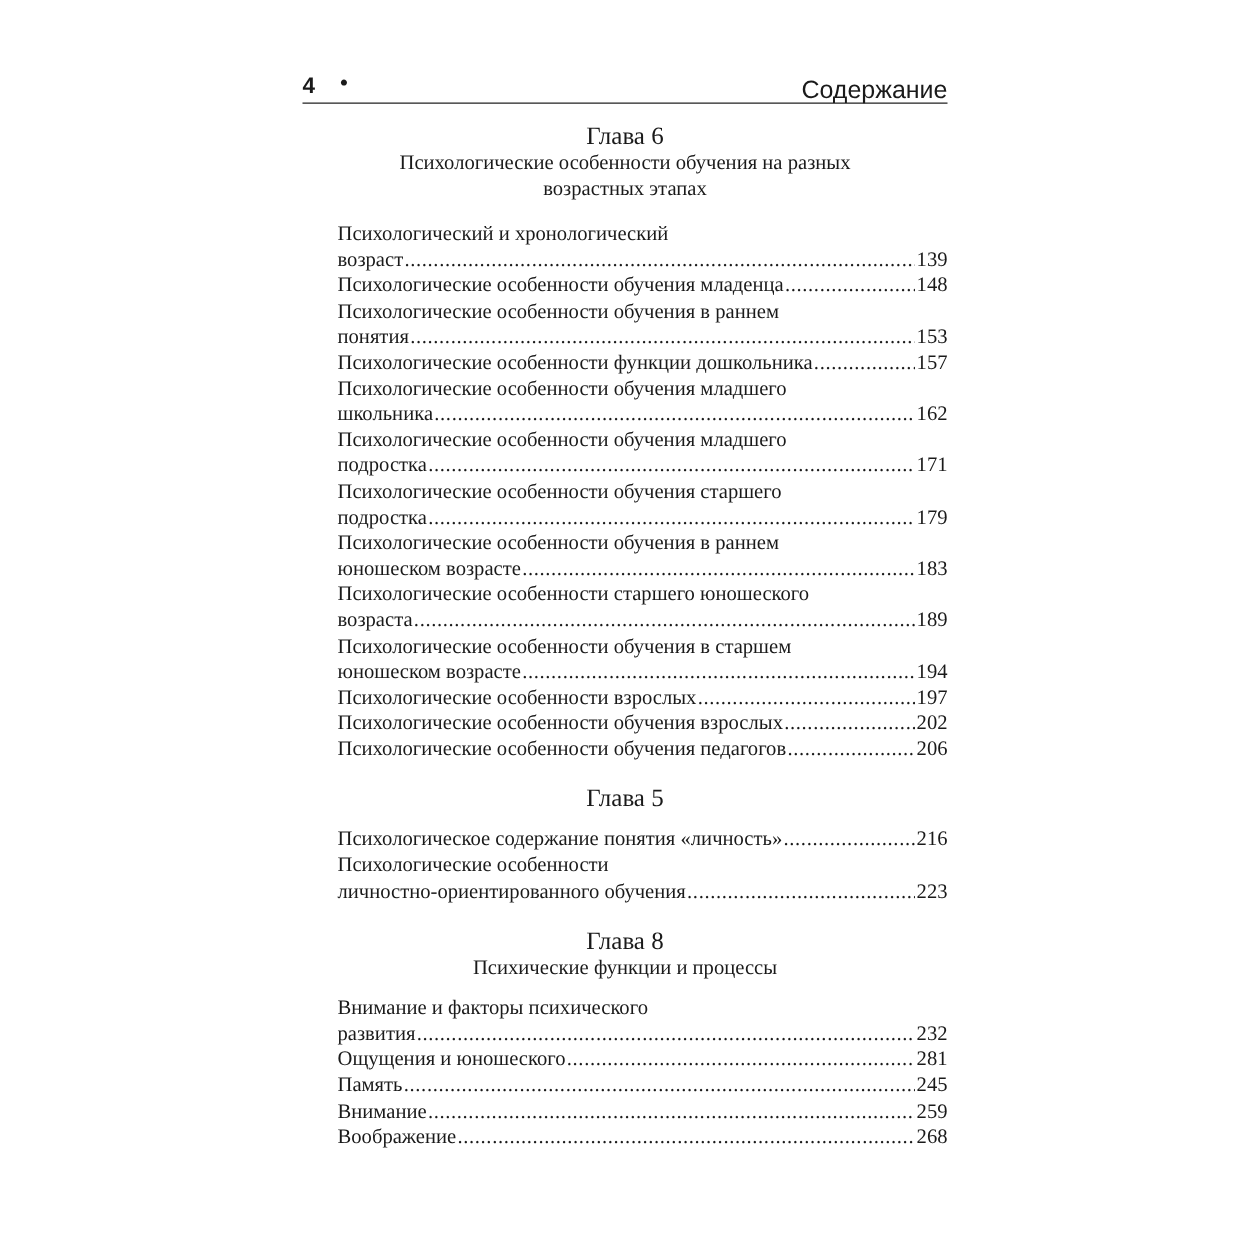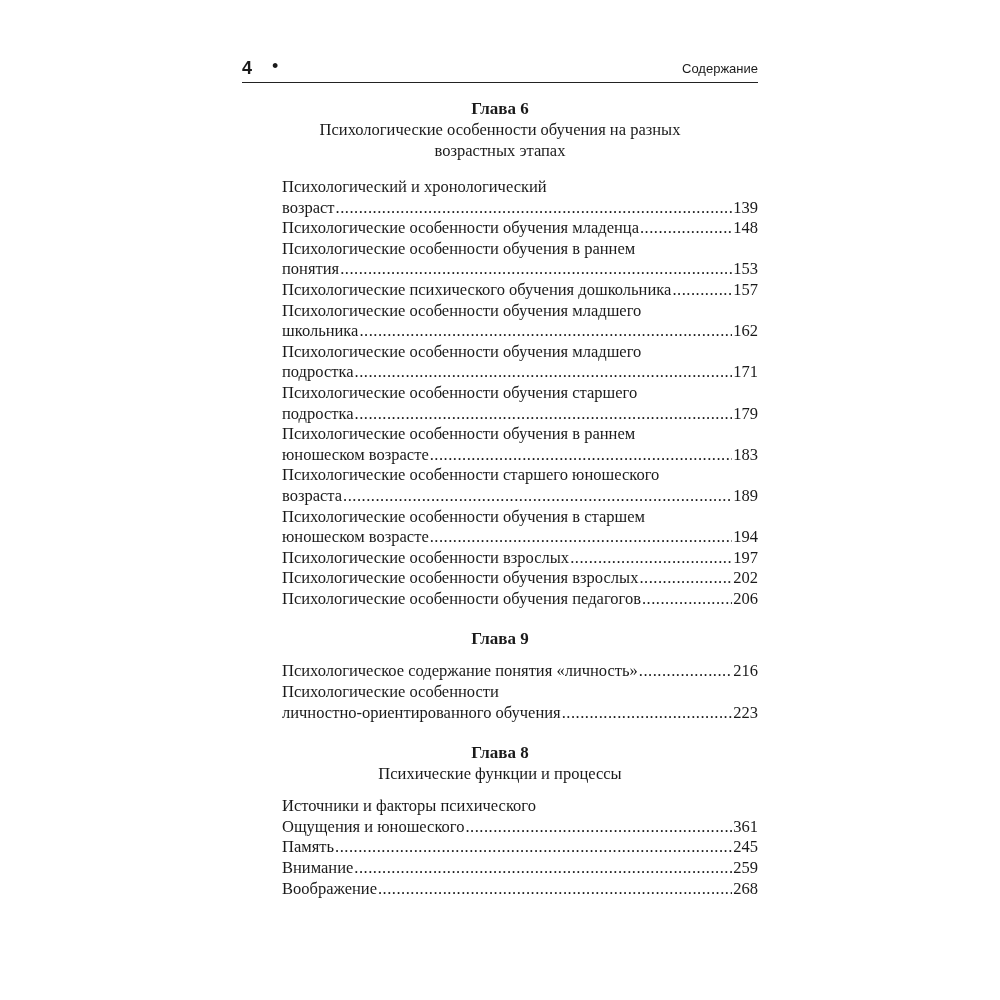--- a/index.html
+++ b/index.html
@@ -1,25 +1,25 @@
 <!DOCTYPE html>
 <html><head>
 <meta charset="utf-8">
 <style>
   html, body { margin: 0; padding: 0; background: #ffffff; }
   body { width: 1000px; height: 1000px; position: relative; overflow: hidden; color: #1a1a1a; }
   .page { position: absolute; left: 242px; top: 52px; width: 516px; }
   .running-head { position: relative; height: 30px; border-bottom: 1.5px solid #222; }
   .page-num { position: absolute; left: 0; top: 6px; font-family: "Liberation Sans", sans-serif; font-weight: bold; font-size: 18px; }
   .bullet { position: absolute; left: 30px; top: 4px; font-family: "Liberation Sans", sans-serif; font-size: 18px; }
-  .section-title { position: absolute; right: 0; top: 9px; font-family: "Liberation Sans", sans-serif; font-size: 13px; text-align: right; }
+  .section-title { position: absolute; right: 0; top: 9px; font-family: "Liberation Sans", sans-serif; font-size: 20px; text-align: right; }
   .chapter { font-family: "Liberation Serif", serif; text-align: center; }
-  .chapter-label { font-weight: bold; font-size: 17px; line-height: 20px; }
+  .chapter-label { font-weight: normal; font-size: 20px; line-height: 20px; }
   .chapter-title { font-size: 16.5px; line-height: 21px; }
-  .entries { margin-left: 40px; font-family: "Liberation Serif", serif; font-size: 16.5px; line-height: 20.6px; }
+  .entries { margin-left: 28px; font-family: "Liberation Serif", serif; font-size: 16.5px; line-height: 20.6px; }
   .entry-first { display: block; white-space: nowrap; }
   .entry-last { display: flex; align-items: baseline; white-space: nowrap; }
   .leader { flex: 1; overflow: hidden; white-space: nowrap; margin: 0 1px; }
   .leader::before { content: "................................................................................................................................................................................................................"; letter-spacing: 0.5px; }
   .pg { text-align: center; }
   #ch6 { margin-top: 16px; }
   #ch6-entries { margin-top: 16px; }
   #ch7 { margin-top: 20px; }
   #ch7-entries { margin-top: 12px; }
   #ch8 { margin-top: 20px; }
@@ -59,21 +59,21 @@
       <div>
         <span class="entry-first">Психологические особенности обучения в раннем</span>
         <div class="entry-last">
           <span>понятия</span>
           <span class="leader"></span>
           <span class="pg">153</span>
         </div>
       </div>
       <div>
         <div class="entry-last">
-          <span>Психологические психического обучения дошкольника</span>
+          <span>Психологические особенности функции дошкольника</span>
           <span class="leader"></span>
           <span class="pg">157</span>
         </div>
       </div>
       <div>
         <span class="entry-first">Психологические особенности обучения младшего</span>
         <div class="entry-last">
           <span>школьника</span>
           <span class="leader"></span>
           <span class="pg">162</span>
@@ -136,21 +136,21 @@
       <div>
         <div class="entry-last">
           <span>Психологические особенности обучения педагогов</span>
           <span class="leader"></span>
           <span class="pg">206</span>
         </div>
       </div>
     </div>
 
   <div id="ch7" class="chapter">
-    <div class="chapter-label">Глава 9</div>
+    <div class="chapter-label">Глава 5</div>
   </div>
   <div id="ch7-entries" class="entries">
       <div>
         <div class="entry-last">
           <span>Психологическое содержание понятия «личность»</span>
           <span class="leader"></span>
           <span class="pg">216</span>
         </div>
       </div>
       <div>
@@ -162,27 +162,32 @@
         </div>
       </div>
     </div>
 
   <div id="ch8" class="chapter">
     <div class="chapter-label">Глава 8</div>
     <div class="chapter-title">Психические функции и процессы</div>
   </div>
   <div id="ch8-entries" class="entries">
       <div>
-        <span class="entry-first">Источники и факторы психического</span>
+        <span class="entry-first">Внимание и факторы психического</span>
+        <div class="entry-last">
+          <span>развития</span>
+          <span class="leader"></span>
+          <span class="pg">232</span>
+        </div>
       </div>
       <div>
         <div class="entry-last">
           <span>Ощущения и юношеского</span>
           <span class="leader"></span>
-          <span class="pg">361</span>
+          <span class="pg">281</span>
         </div>
       </div>
       <div>
         <div class="entry-last">
           <span>Память</span>
           <span class="leader"></span>
           <span class="pg">245</span>
         </div>
       </div>
       <div>

